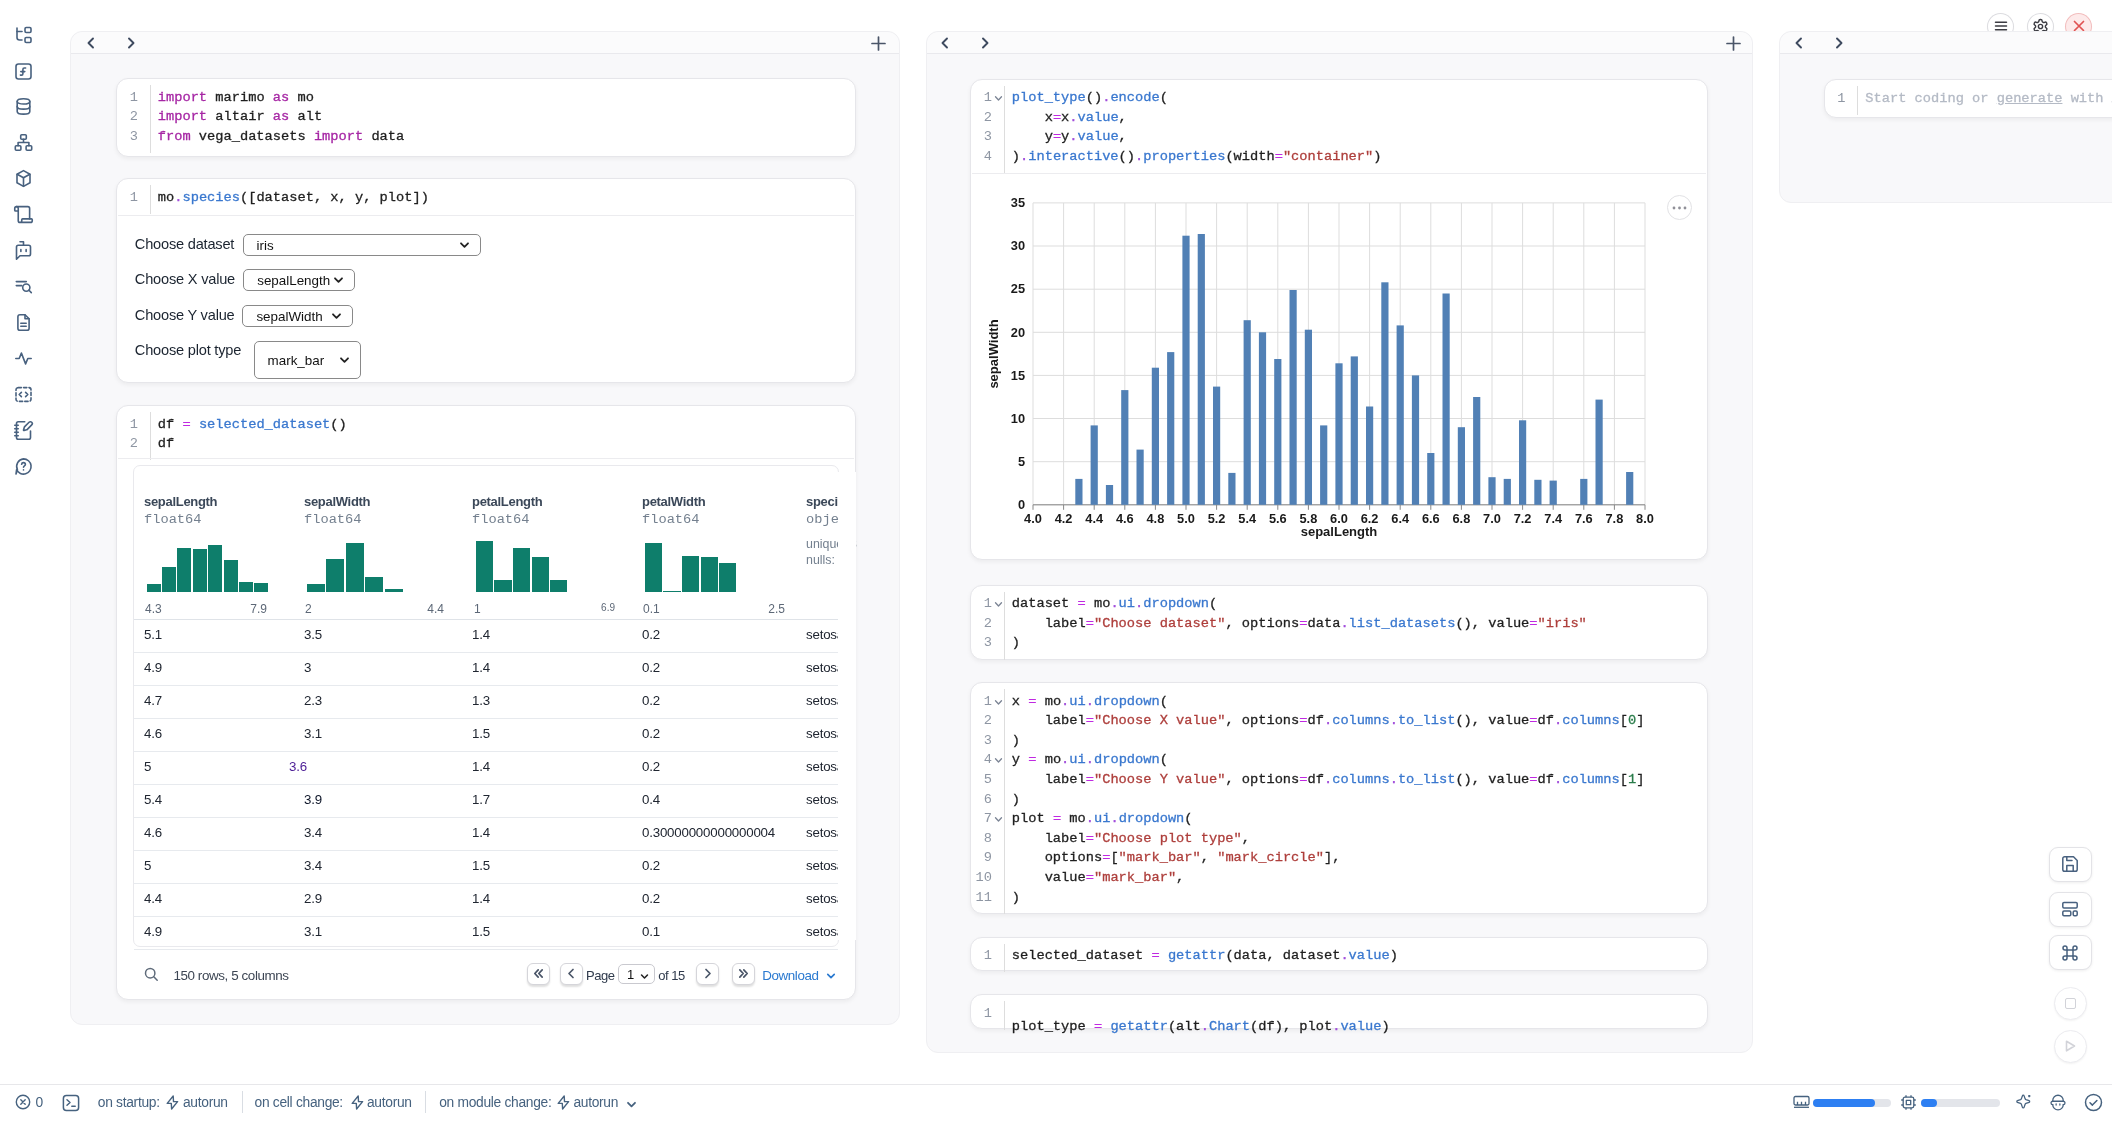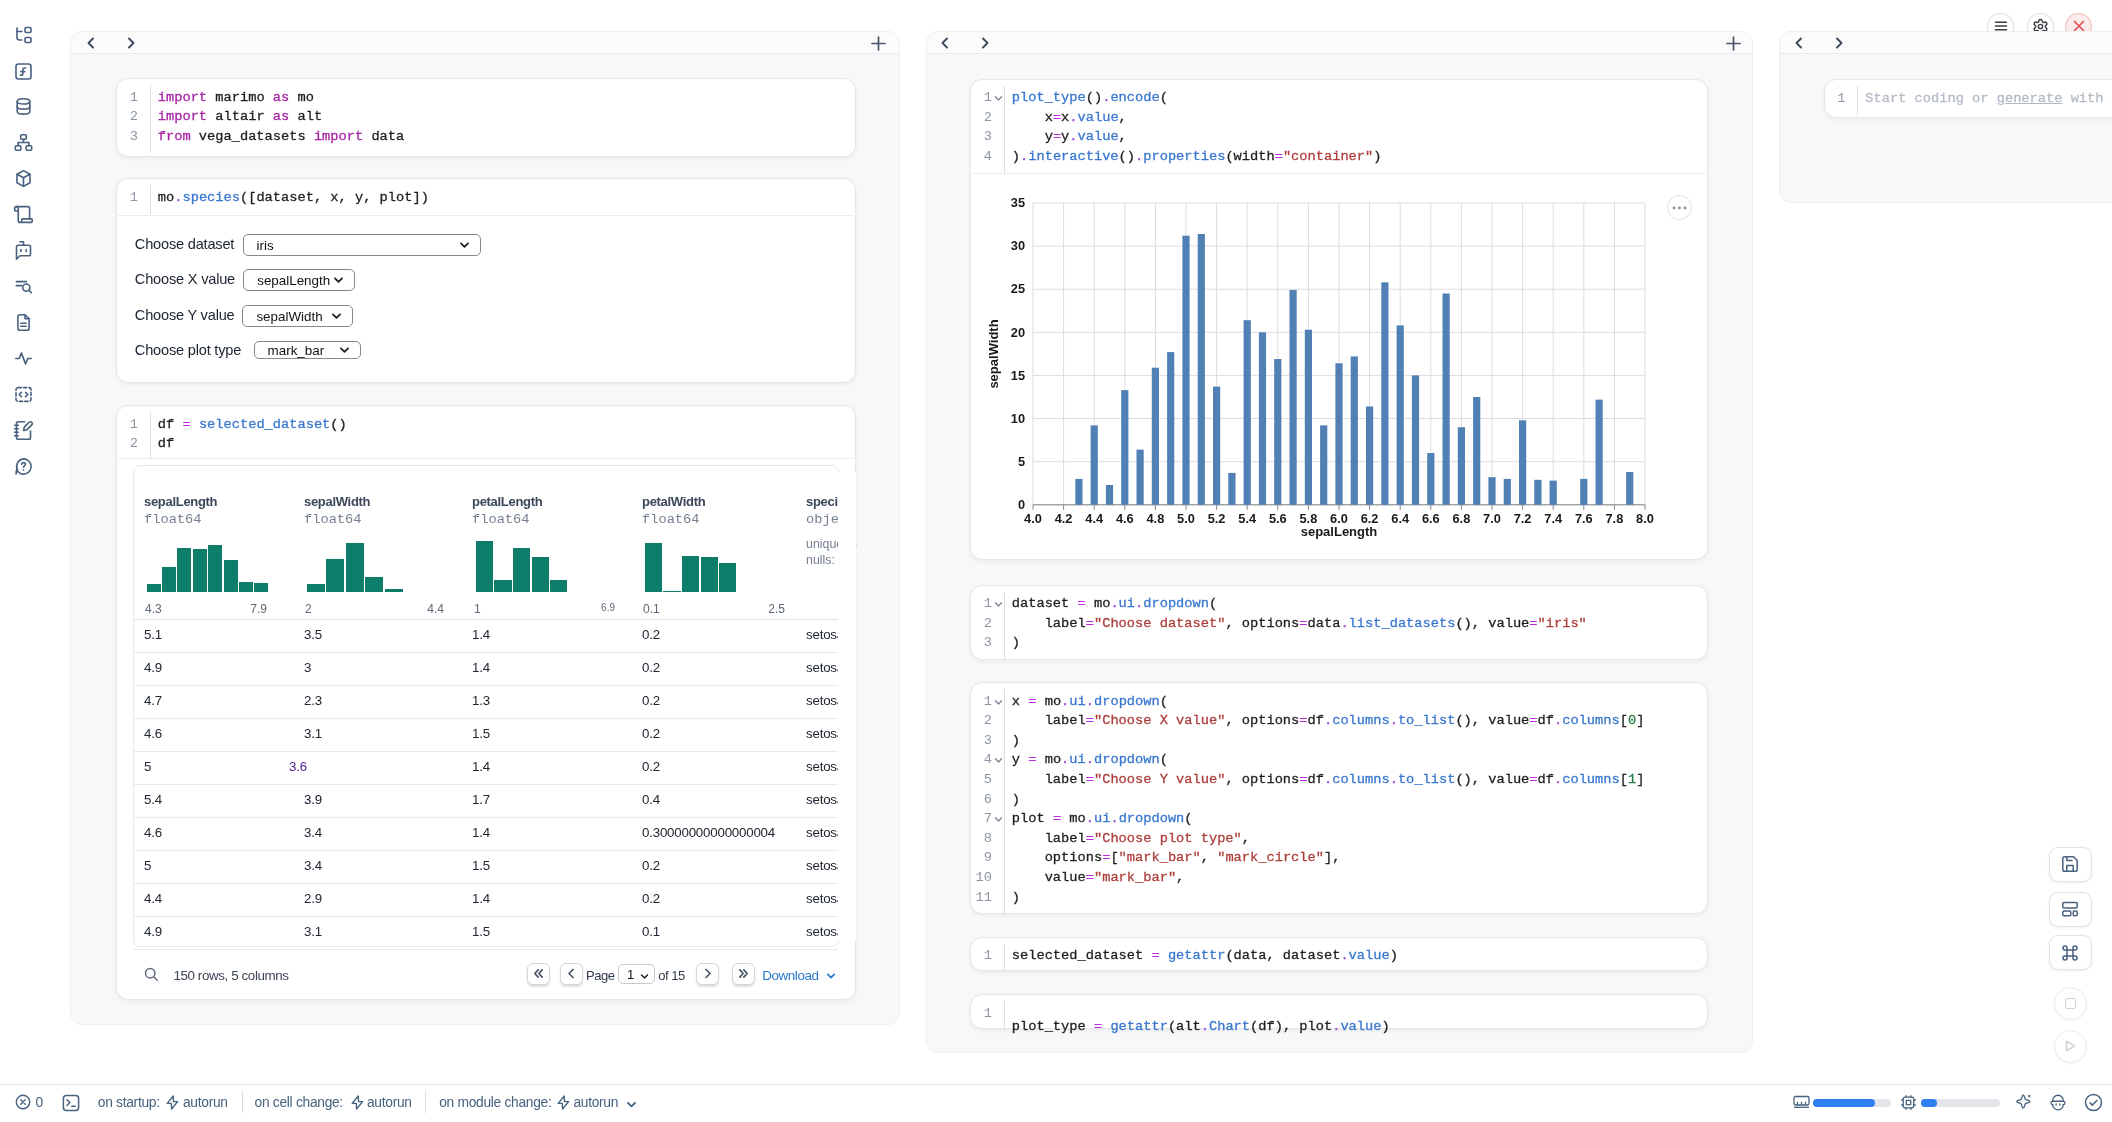--- a/index.html
+++ b/index.html
@@ -157,21 +157,21 @@
       </svg></div>
     <div class="lab" style="left:17.8px;top:91.7px">Choose X value</div>
     <div class="sel" style="left:126.2px;top:90.4px;width:112px;height:21.6px">sepalLength<svg class="selc" width="13" height="13" viewBox="0 0 13 13" fill="none" stroke="#222" stroke-width="1.8" stroke-linecap="round" stroke-linejoin="round">
         <path d="M3 4.8l3.5 3.5L10 4.8"></path>
       </svg></div>
     <div class="lab" style="left:17.8px;top:127.7px">Choose Y value</div>
     <div class="sel" style="left:125.4px;top:126.4px;width:111px;height:21.6px">sepalWidth<svg class="selc" width="13" height="13" viewBox="0 0 13 13" fill="none" stroke="#222" stroke-width="1.8" stroke-linecap="round" stroke-linejoin="round">
         <path d="M3 4.8l3.5 3.5L10 4.8"></path>
       </svg></div>
     <div class="lab" style="left:17.8px;top:163.3px">Choose plot type</div>
-    <div class="sel" style="left:136.6px;top:162.0px;width:107px;height:18px">mark_bar<svg class="selc" width="13" height="13" viewBox="0 0 13 13" fill="none" stroke="#222" stroke-width="1.8" stroke-linecap="round" stroke-linejoin="round">
+    <div class="sel" style="left:136.6px;top:162.0px;width:107px;height:38px">mark_bar<svg class="selc" width="13" height="13" viewBox="0 0 13 13" fill="none" stroke="#222" stroke-width="1.8" stroke-linecap="round" stroke-linejoin="round">
         <path d="M3 4.8l3.5 3.5L10 4.8"></path>
       </svg></div>
 </div>
 <div class="cell" style="left:116px;top:405px;width:740px;height:595px">
 <div class="lns" style="left:0;top:8.5px;width:21px">1
 2</div>
 <div class="gb" style="left:32.7px;top:6px;height:48.2px"></div>
 <div class="code" style="left:40.8px;top:8.5px">df <span class="o">=</span> <span class="f">selected_dataset</span>()
 df</div>
 <div class="div" style="top:51.5px"></div>

